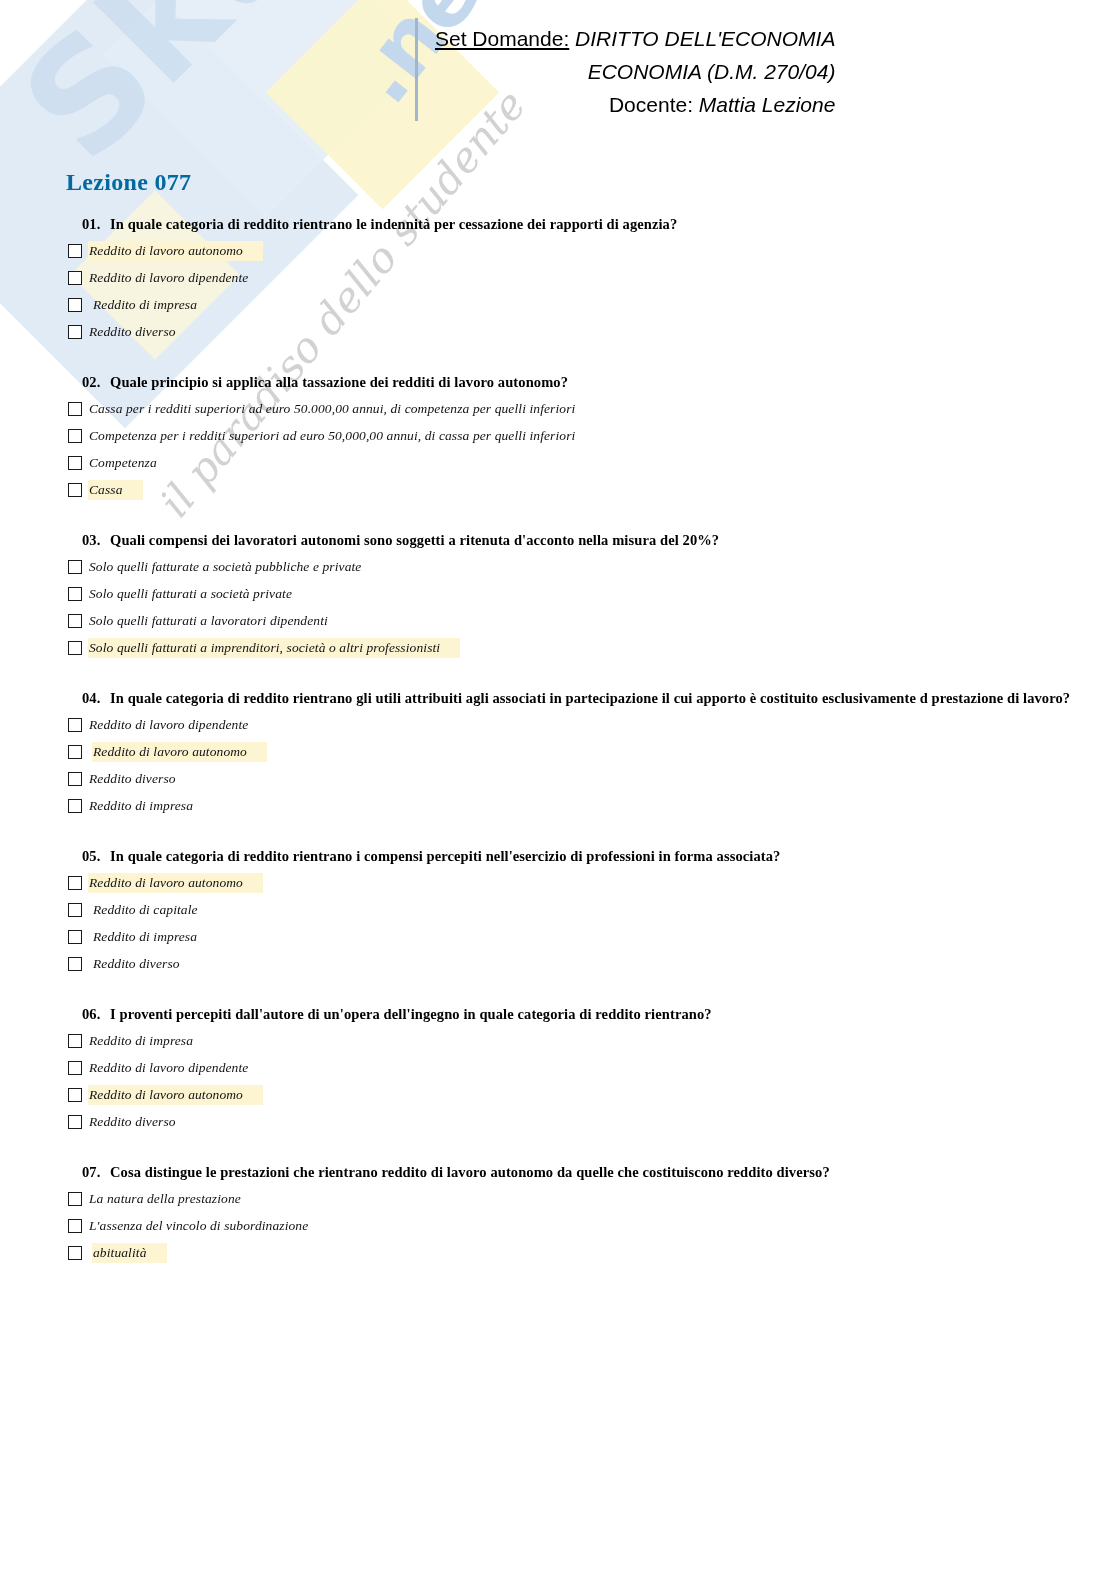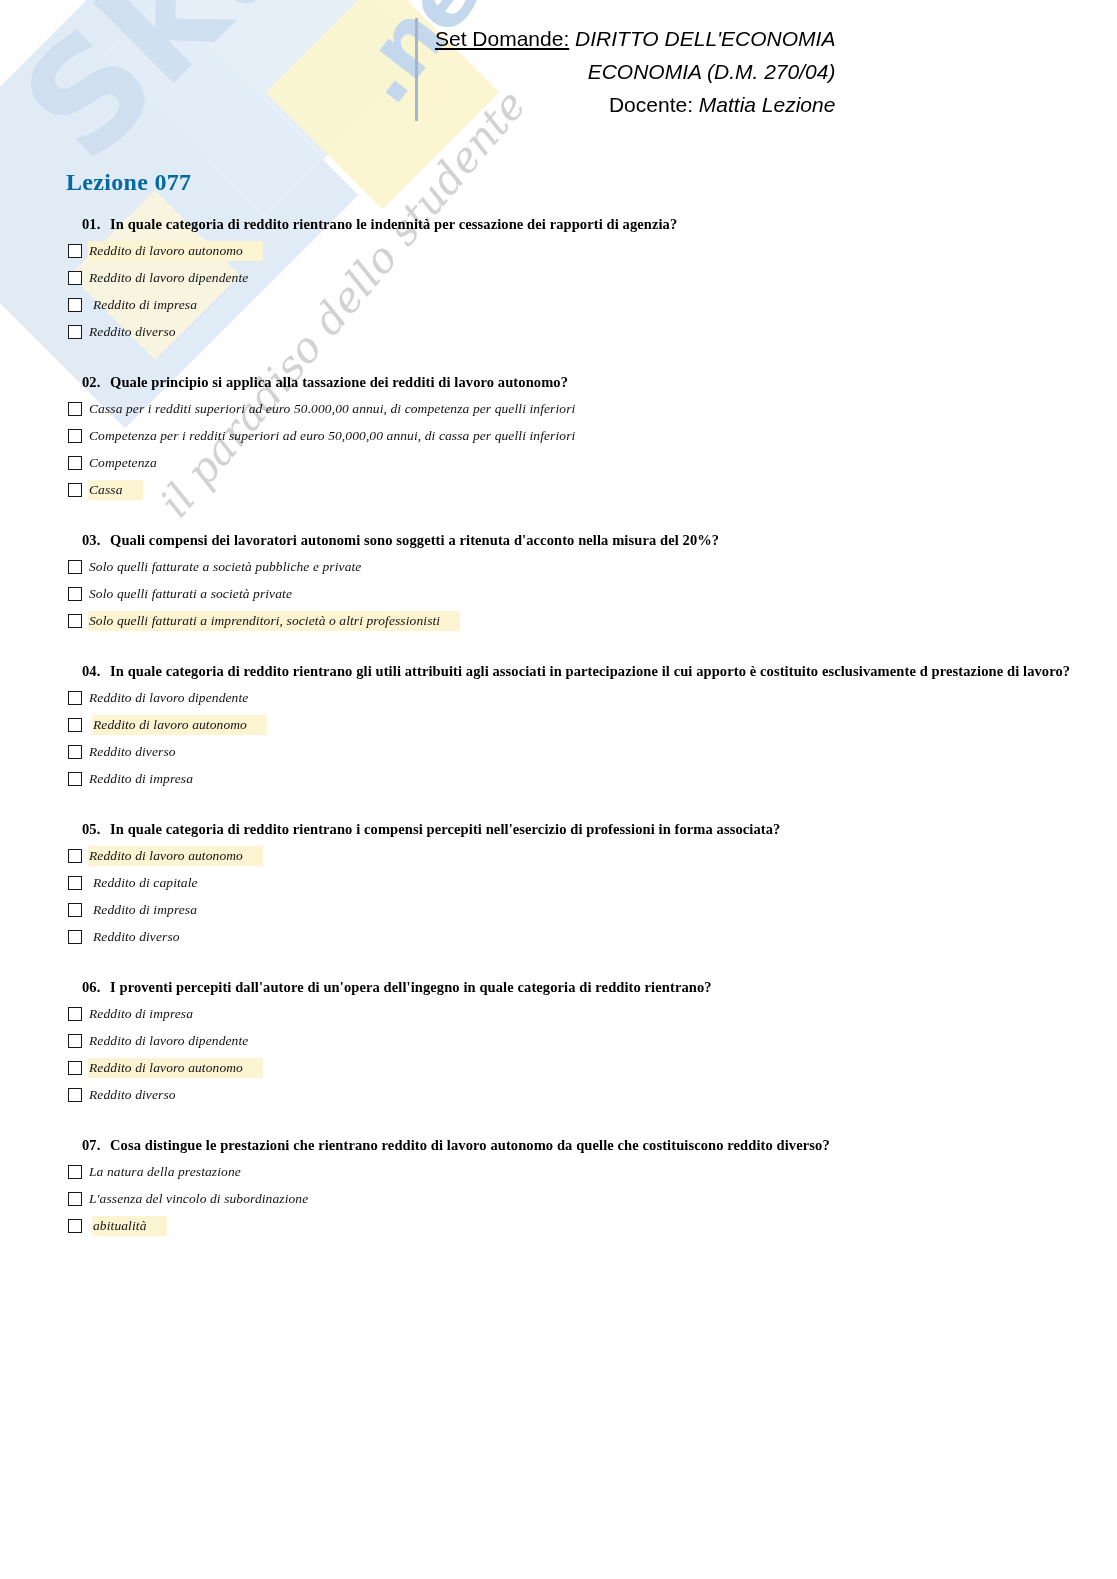--- a/index.html
+++ b/index.html
@@ -233,20 +233,24 @@
         <div class="opt">
           <span class="cbox"></span>
           <span class="olabel">Solo quelli fatturate a società pubbliche e private</span>
         </div>
         <div class="opt">
           <span class="cbox"></span>
           <span class="olabel">Solo quelli fatturati a società private</span>
         </div>
         <div class="opt">
           <span class="cbox"></span>
+          <span class="olabel">Solo quelli fatturati a lavoratori dipendenti</span>
+        </div>
+        <div class="opt">
+          <span class="cbox"></span>
           <span class="olabel hl">Solo quelli fatturati a imprenditori, società o altri professionisti</span>
         </div>
       </div>
       <div class="qgap"></div>
       <div class="qblock">
         <div class="qtext"><span class="qnum">04.</span><span>In quale categoria di reddito rientrano gli utili attribuiti agli associati in partecipazione il cui apporto è costituito esclusivamente d prestazione di lavoro?</span></div>
         <div class="opt">
           <span class="cbox"></span>
           <span class="olabel">Reddito di lavoro dipendente</span>
         </div>

